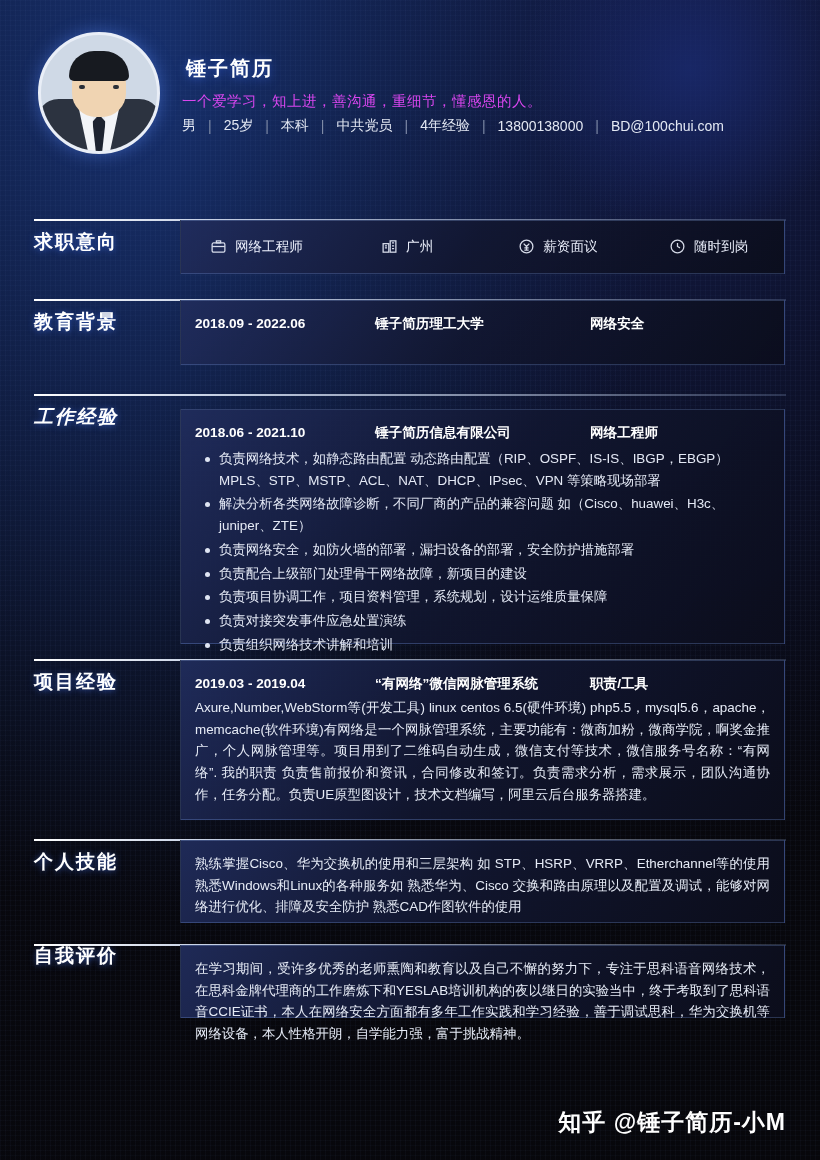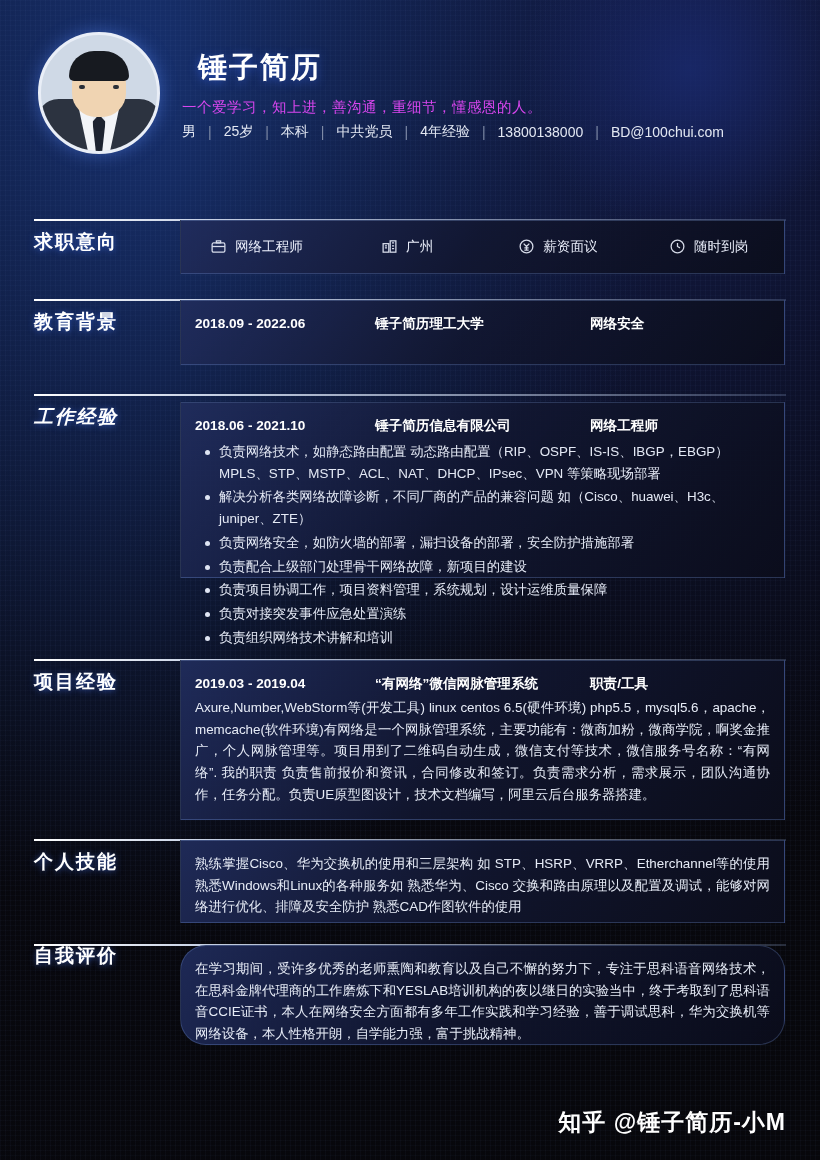--- a/index.html
+++ b/index.html
@@ -51,21 +51,21 @@
   .av-suitR{position:absolute;right:-2px;bottom:-6px;width:44px;height:58px;background:#2c3340;transform:skewX(-12deg);border-radius:0 26px 0 0;}
   .av-tie{position:absolute;left:50%;transform:translateX(-50%);bottom:-4px;width:13px;height:40px;background:#1d2330;clip-path:polygon(50% 0,100% 18%,72% 100%,28% 100%,0 18%);}
   .av-neck{position:absolute;left:50%;transform:translateX(-50%);bottom:44px;width:26px;height:22px;background:#e8c9a6;}
   .av-face{position:absolute;left:50%;transform:translateX(-50%);top:22px;width:54px;height:60px;border-radius:27px 27px 24px 24px;background:#f0d4b2;}
   .av-hair{position:absolute;left:50%;transform:translateX(-50%);top:16px;width:60px;height:30px;border-radius:30px 30px 6px 6px;background:#171a20;}
   .av-eyeL,.av-eyeR{position:absolute;top:50px;width:6px;height:4px;border-radius:3px;background:#2a2f38;}
   .av-eyeL{left:38px;} .av-eyeR{right:38px;}
 
   .head-text{margin-left:22px;padding-top:4px;}
   .name{
-    font-size:29px;font-weight:bold;letter-spacing:2px;color:#ffffff;margin:0 0 10px 16px;
+    font-size:20px;font-weight:bold;letter-spacing:2px;color:#ffffff;margin:0 0 10px 4px;
     text-shadow:0 2px 10px rgba(60,110,255,.5);
   }
   .slogan{font-size:14.5px;color:#d946ef;margin-bottom:6px;letter-spacing:.5px;}
   .meta{font-size:14px;color:#e3e8f3;display:flex;align-items:center;gap:0;flex-wrap:wrap;}
   .meta span.it{padding:0 12px;}
   .meta span.it:first-child{padding-left:0;}
   .meta .sep{color:#7e8aa6;}
 
   
   .sec{position:absolute;left:0;width:820px;}
@@ -210,21 +210,21 @@
       <div class="c1">2018.09 - 2022.06</div>
       <div class="c2">锤子简历理工大学</div>
       <div class="c3">网络安全</div>
     </div>
   </div>
 </div>
 
 <div class="sec" style="top:390px;">
   <div class="sec-title" style="top:14px;font-style:italic;">工作经验</div>
   <div class="rule" style="top:4px;"></div>
-  <div class="panel" style="top:12px;height:176px;">
+  <div class="panel" style="top:19px;height:235px;">
     <div class="row-head">
       <div class="c1">2018.06 - 2021.10</div>
       <div class="c2">锤子简历信息有限公司</div>
       <div class="c3">网络工程师</div>
     </div>
     <ul class="bul">
       <li>负责网络技术，如静态路由配置 动态路由配置（RIP、OSPF、IS-IS、IBGP，EBGP）MPLS、STP、MSTP、ACL、NAT、DHCP、IPsec、VPN 等策略现场部署</li>
       <li>解决分析各类网络故障诊断，不同厂商的产品的兼容问题 如（Cisco、huawei、H3c、juniper、ZTE）</li>
       <li>负责网络安全，如防火墙的部署，漏扫设备的部署，安全防护措施部署</li>
       <li>负责配合上级部门处理骨干网络故障，新项目的建设</li>
@@ -252,18 +252,18 @@
   <div class="sec-title" style="top:14px;">个人技能</div>
   <div class="rule" style="top:4px;"></div>
   <div class="panel" style="top:5px;height:83px;">
     <div class="para">熟练掌握Cisco、华为交换机的使用和三层架构 如 STP、HSRP、VRRP、Etherchannel等的使用 熟悉Windows和Linux的各种服务如 熟悉华为、Cisco 交换和路由原理以及配置及调试，能够对网络进行优化、排障及安全防护 熟悉CAD作图软件的使用</div>
   </div>
 </div>
 
 <div class="sec" style="top:940px;">
   <div class="sec-title" style="top:3px;">自我评价</div>
   <div class="rule" style="top:4px;"></div>
-  <div class="panel" style="top:5px;height:100px;border-radius:26px;">
+  <div class="panel" style="top:5px;height:73px;">
     <div class="para">在学习期间，受许多优秀的老师熏陶和教育以及自己不懈的努力下，专注于思科语音网络技术，在思科金牌代理商的工作磨炼下和YESLAB培训机构的夜以继日的实验当中，终于考取到了思科语音CCIE证书，本人在网络安全方面都有多年工作实践和学习经验，善于调试思科，华为交换机等网络设备，本人性格开朗，自学能力强，富于挑战精神。</div>
   </div>
 </div>
 
 <div class="footer">知乎 @锤子简历-小M</div>
 
 </body></html>

